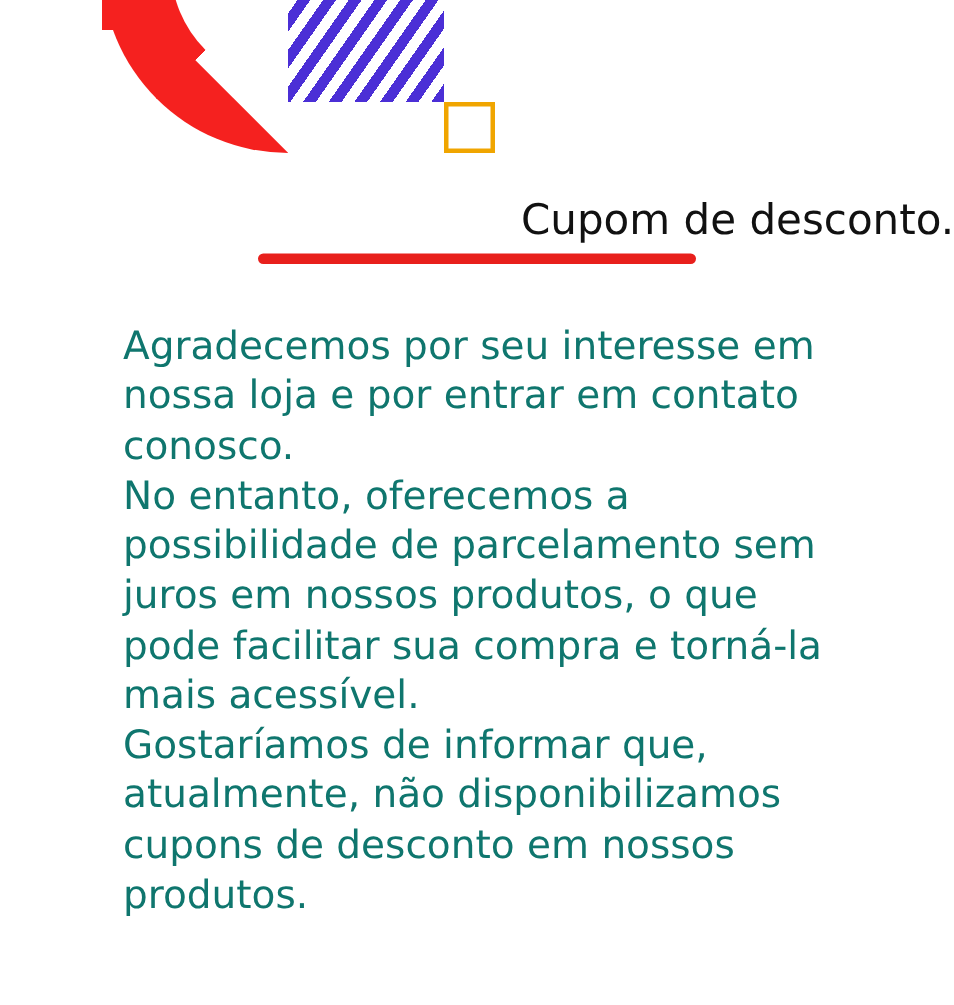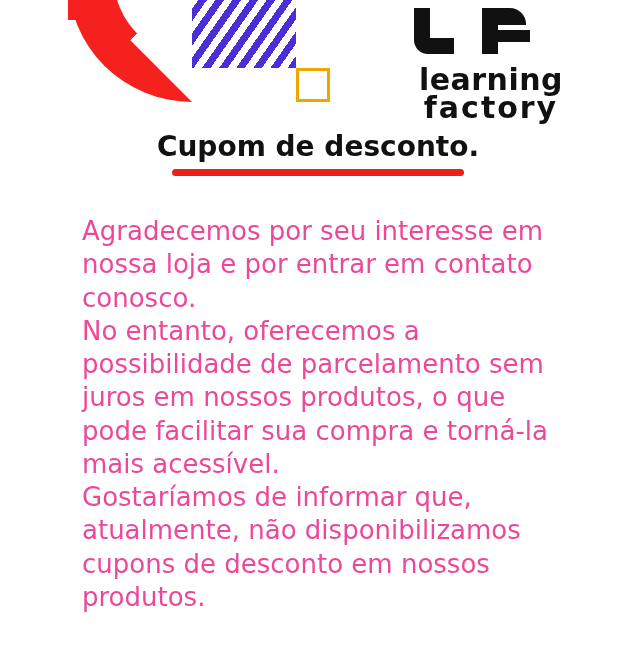--- a/index.html
+++ b/index.html
@@ -158,65 +158,60 @@
   .title-wrap {
     position: absolute;
     left: 0;
     top: 132px;
     width: 636px;
     text-align: center;
   }
   .title {
     font-family: "DejaVu Sans", sans-serif;
     font-size: 28px;
-    font-weight: 700;
+    font-weight: 400;
     color: #111;
     line-height: 1.1;
     margin: 0;
+    text-align: right;
   }
   .title-underline {
     margin: 6px auto 0 auto;
     width: 292px;
     height: 7px;
     background: #e8201c;
     border-radius: 4px;
   }
 
   
   .body-copy {
     position: absolute;
     left: 82px;
     top: 215px;
     width: 490px;
     font-family: "DejaVu Sans", sans-serif;
     font-size: 26px;
     line-height: 1.28;
-    color: #ec4899;
+    color: #0f766e;
   }
   .body-copy p {
     margin: 0;
   }
 </style>
 </head>
 <body>
 
 <div class="page">
 
   <div class="header">
     <div class="arc"></div>
     <div class="arc-fill"></div>
     <div class="stripes"></div>
     <div class="orange-square"></div>
 
-    <div class="logo-mark">
-      <div class="logo-l"></div>
-      <div class="logo-r"></div>
-      <div class="logo-word-learning">learning</div>
-      <div class="logo-word-factory">factory</div>
-    </div>
   </div>
 
   <div class="title-wrap">
     <h1 class="title">Cupom de desconto.</h1>
     <div class="title-underline"></div>
   </div>
 
   <div class="body-copy">
     <p>Agradecemos por seu interesse em nossa loja e por entrar em contato conosco.</p>
     <p>No entanto, oferecemos a possibilidade de parcelamento sem juros em nossos produtos, o que pode facilitar sua compra e torná-la mais acessível.</p>

